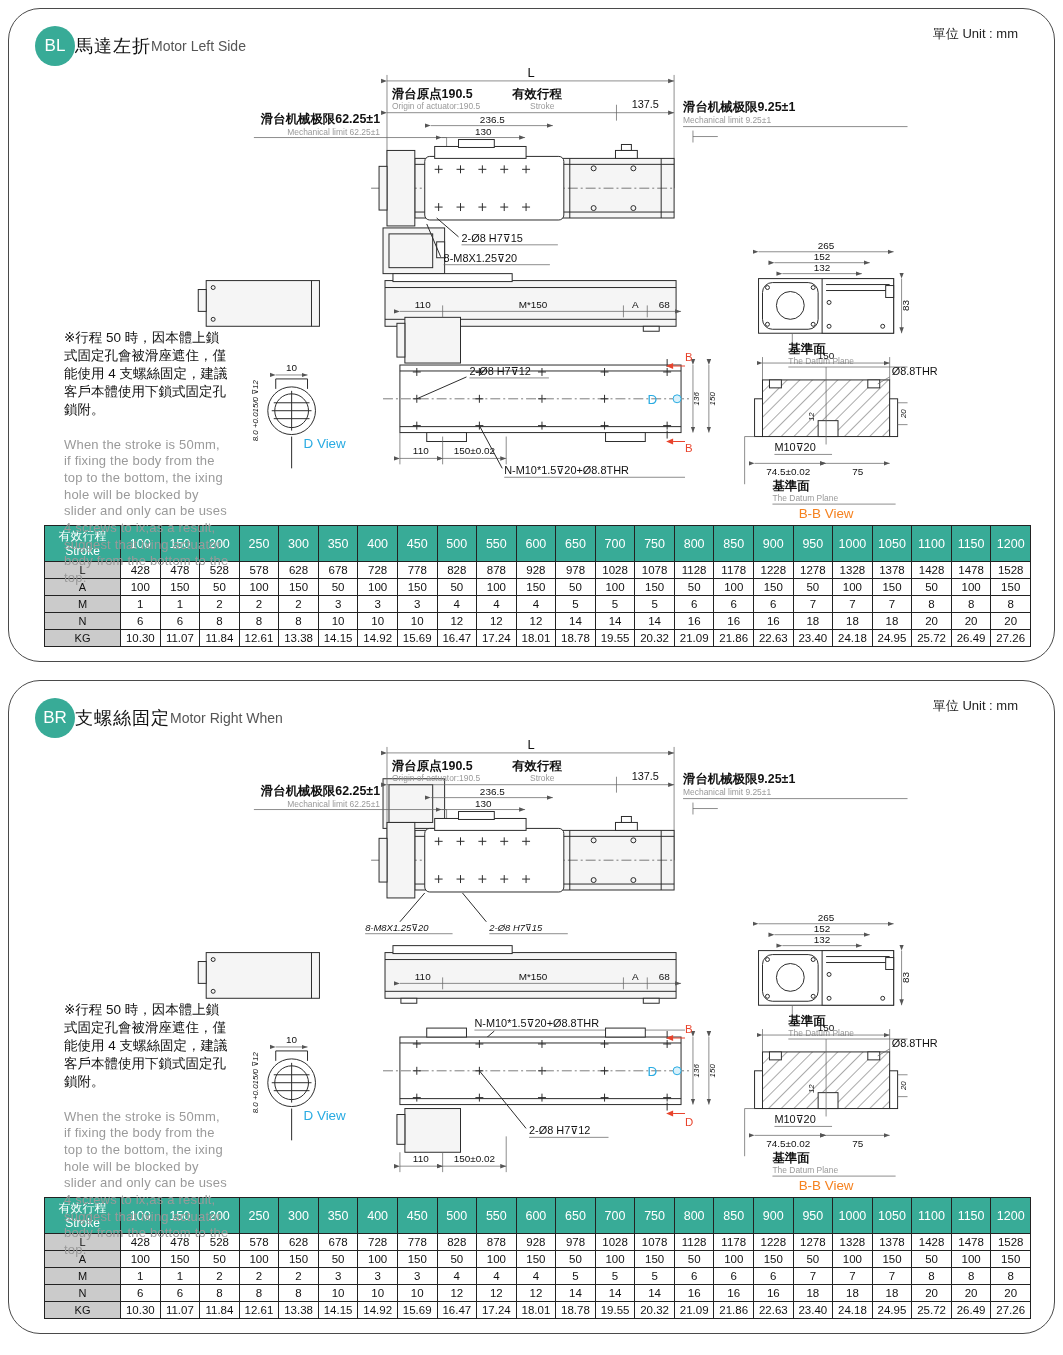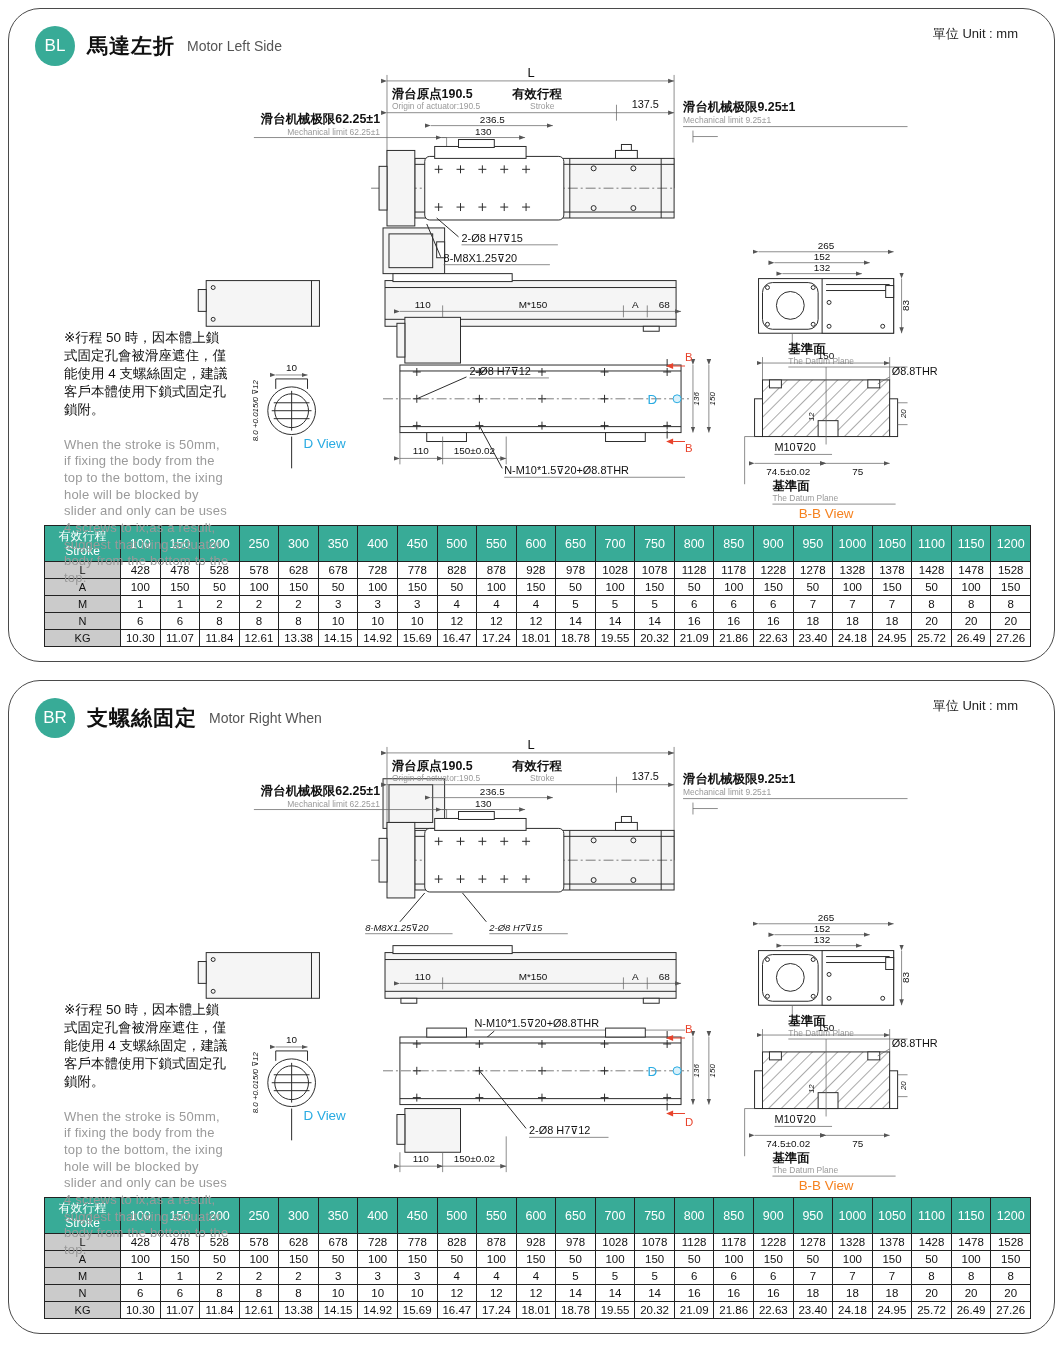--- a/index.html
+++ b/index.html
@@ -1,22 +1,22 @@
 <!DOCTYPE html>
 <html style="--teal: #38ab97; --orange: #f58220; --cyan: #29abe2; --red: #e8432c;"><head>
 <meta charset="utf-8">
 <style>
   :root{ --teal:#38ab97; --orange:#f58220; --cyan:#29abe2; --red:#e8432c; }
   *{box-sizing:border-box}
   body{margin:0;width:1063px;background:#fff;font-family:"Liberation Sans","DejaVu Sans",sans-serif;color:#111}
   .panel{position:relative;margin:8px 8px 18px 8px;border:1.6px solid #4a4a4a;border-radius:32px;padding:8px 0 14px 12px;background:#fff}
   .unit{position:absolute;top:16px;right:36px;font-size:13px;color:#222}
-  .hdr{display:flex;align-items:center;gap:12px;margin:8px 0 0 14px;height:42px}
+  .hdr{display:flex;align-items:center;gap:0;margin:8px 0 0 14px;height:42px}
   .badge{width:40px;height:40px;border-radius:50%;background:var(--teal);color:#fff;font-size:17px;display:flex;align-items:center;justify-content:center;flex:0 0 40px}
-  .title-cn{font-size:21px;font-weight:bold;letter-spacing:1px}
+  .title-cn{font-size:18px;font-weight:normal;letter-spacing:1px}
   .title-en{font-size:14px;color:#555}
   .drawing{position:relative;width:1007px;height:452px;margin:0 auto}
   svg.draw{position:absolute;left:0;top:0}
   .notes{position:absolute;left:30px;top:262px;width:166px}
   .note-cn{font-size:13.5px;font-weight:normal;line-height:1.33}
   .note-en{font-size:13px;color:#9a9a9a;line-height:1.28;margin-top:18px;letter-spacing:.2px}
   table.spec{border-collapse:collapse;margin:6px auto 0 auto;width:987px;table-layout:fixed}
   .spec th,.spec td{border:1px solid #222;text-align:center;padding:0;overflow:hidden;white-space:nowrap}
   .spec thead th{background:var(--teal);color:#fff;font-weight:normal;font-size:12.5px;height:36px}
   .spec th.hl{width:76px;font-size:12px;line-height:1.2}

